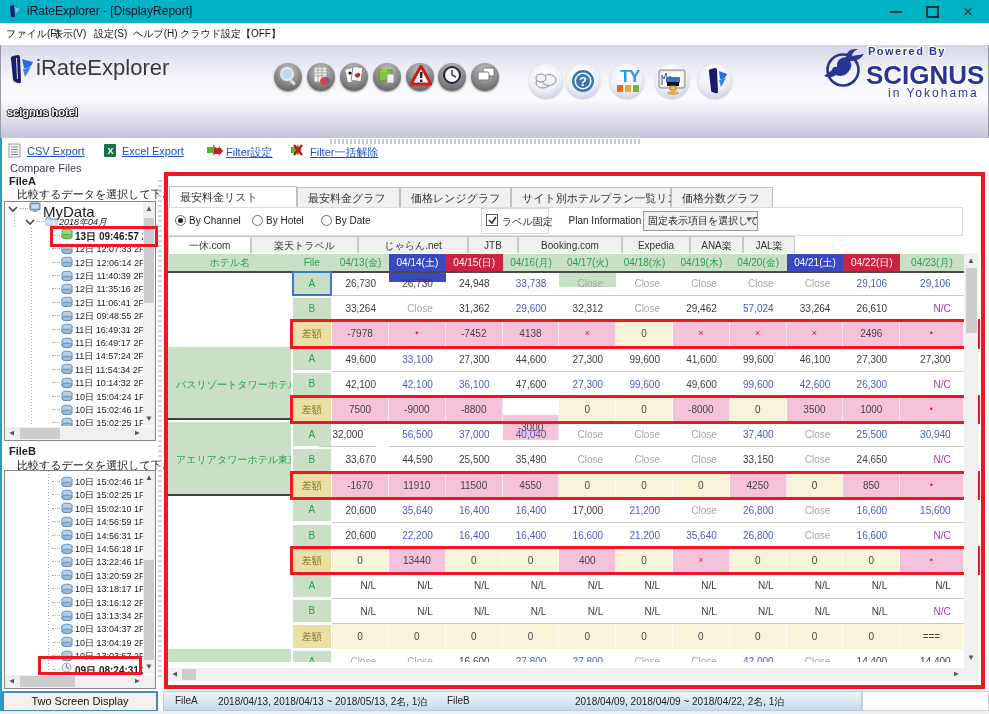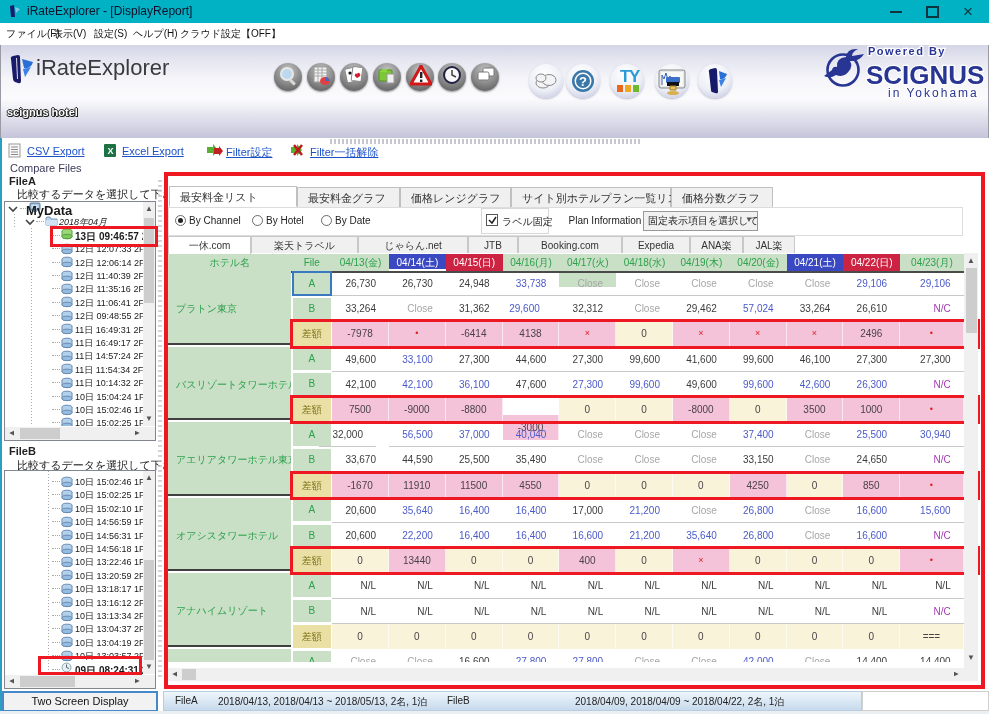--- a/index.html
+++ b/index.html
@@ -204,21 +204,21 @@
 <svg class="abs" style="left:25px;top:218px" width="10" height="8">
     <path d="M1 2 L5 6 L9 2" stroke="#444" stroke-width="1.6" fill="none"></path>
   </svg>
 <div class="abs" style="left:4px;top:201px;width:143px;height:225px;overflow:hidden;">
     <div class="abs" style="left:16px;top:7.0px;width:8px;border-top:1px dotted #aaa;"></div>
     <svg class="abs" style="left:25px;top:1px" width="12" height="11">
       <rect x="1" y="1" width="10" height="7" rx="1" fill="#9ab8d8" stroke="#5a7a9a"></rect>
       <rect x="2.5" y="2.5" width="7" height="4" fill="#c8ddf0"></rect>
       <rect x="4" y="8" width="4" height="2" fill="#8aa8c8"></rect>
     </svg>
-    <div class="abs" style="left:22px;top:2.0px;font-size:13px;font-weight:bold;white-space:nowrap;color:#1a1a1a;">MyData</div>
+    <div class="abs" style="left:39px;top:2.0px;font-size:15px;font-weight:normal;white-space:nowrap;color:#1a1a1a;">MyData</div>
     <div class="abs" style="left:32px;top:20.4px;width:8px;border-top:1px dotted #aaa;"></div>
     <svg class="abs" style="left:41px;top:14px" width="13" height="11">
       <path d="M1 3 L1 10 L12 10 L12 4 L6 4 L5 2 L2 2 Z" fill="#b8d4ec" stroke="#7a9aba"></path>
       <rect x="1" y="5" width="11" height="5" fill="#d0e4f4"></rect>
     </svg>
     <div class="abs" style="left:55px;top:15.4px;font-size:9.0px;font-weight:normal;white-space:nowrap;color:#1a1a1a;font-style:italic;">2018年04月</div>
     <div class="abs" style="left:48px;top:33.8px;width:8px;border-top:1px dotted #aaa;"></div>
     <svg class="abs" style="left:57px;top:27px" width="12" height="12">
       <ellipse cx="6" cy="3.2" rx="5" ry="2.2" fill="#9ad87a" stroke="#5aa040"></ellipse>
       <path d="M1 3.2 L1 8.5 A5 2.2 0 0 0 11 8.5 L11 3.2" fill="#9ad87a" stroke="#5aa040"></path>
@@ -478,21 +478,21 @@
 <div class="tab2 " style="left:251px;width:107px;">楽天トラベル</div>
 <div class="tab2 " style="left:358px;width:110px;">じゃらん.net</div>
 <div class="tab2 " style="left:468px;width:50px;">JTB</div>
 <div class="tab2 " style="left:518px;width:104px;">Booking.com</div>
 <div class="tab2 " style="left:622px;width:68px;">Expedia</div>
 <div class="tab2 " style="left:690px;width:53px;">ANA楽</div>
 <div class="tab2 " style="left:743px;width:52px;">JAL楽</div>
 <div class="cell hdr " style="left:168.0px;top:254px;width:123.5px;height:17px;">ホテル名</div>
 <div class="cell hdr " style="left:291.5px;top:254px;width:40.5px;height:17px;">File</div>
 <div class="cell hdr " style="left:332.0px;top:254px;width:57.0px;height:17px;">04/13(金)</div>
-<div class="cell hdr sat" style="left:389.0px;top:254px;width:56.8px;height:15px;">04/14(土)</div>
+<div class="cell hdr sat" style="left:389.0px;top:254px;width:56.8px;height:28px;">04/14(土)</div>
 <div class="cell hdr sun" style="left:445.8px;top:254px;width:56.8px;height:17px;">04/15(日)</div>
 <div class="cell hdr " style="left:502.6px;top:254px;width:56.8px;height:17px;">04/16(月)</div>
 <div class="cell hdr " style="left:559.4px;top:254px;width:56.8px;height:33px;">04/17(火)</div>
 <div class="cell hdr " style="left:616.2px;top:254px;width:56.8px;height:17px;">04/18(水)</div>
 <div class="cell hdr " style="left:673.0px;top:254px;width:56.8px;height:17px;">04/19(木)</div>
 <div class="cell hdr " style="left:729.8px;top:254px;width:56.8px;height:17px;">04/20(金)</div>
 <div class="cell hdr sat" style="left:786.6px;top:254px;width:56.8px;height:17px;">04/21(土)</div>
 <div class="cell hdr sun" style="left:843.4px;top:254px;width:56.8px;height:17px;">04/22(日)</div>
 <div class="cell hdr " style="left:900.2px;top:254px;width:63.5px;height:17px;">04/23(月)</div>
 <div class="abs" style="left:168px;top:271px;width:795.7px;height:2px;background:#4a4a4a;"></div>
@@ -506,32 +506,32 @@
     <div class="cell num close" style="left:448.2px;top:0.0px;width:56.8px;height:25.2px;border-bottom:1px solid #c9c9c9;">Close</div>
     <div class="cell num close" style="left:505.0px;top:0.0px;width:56.8px;height:25.2px;border-bottom:1px solid #c9c9c9;">Close</div>
     <div class="cell num close" style="left:561.8px;top:0.0px;width:56.8px;height:25.2px;border-bottom:1px solid #c9c9c9;">Close</div>
     <div class="cell num close" style="left:618.6px;top:0.0px;width:56.8px;height:25.2px;border-bottom:1px solid #c9c9c9;">Close</div>
     <div class="cell num blue" style="left:675.4px;top:0.0px;width:56.8px;height:25.2px;border-bottom:1px solid #c9c9c9;">29,106</div>
     <div class="cell num blue" style="left:732.2px;top:0.0px;width:63.5px;height:25.2px;border-bottom:1px solid #c9c9c9;">29,106</div>
     <div class="cell filecell" style="left:124.5px;top:26.7px;width:38.5px;height:22.2px;line-height:22px;">B</div>
     <div class="cell num" style="left:164.0px;top:25.2px;width:57.0px;height:25.2px;border-bottom:1px solid #c9c9c9;">33,264</div>
     <div class="cell num close" style="left:221.0px;top:25.2px;width:56.8px;height:25.2px;border-bottom:1px solid #c9c9c9;">Close</div>
     <div class="cell num" style="left:277.8px;top:25.2px;width:56.8px;height:25.2px;border-bottom:1px solid #c9c9c9;">31,362</div>
-    <div class="cell num blue" style="left:334.6px;top:25.2px;width:56.8px;height:25.2px;border-bottom:1px solid #c9c9c9;text-align:center;">29,600</div>
+    <div class="cell num blue" style="left:334.6px;top:25.2px;width:56.8px;height:25.2px;border-bottom:1px solid #c9c9c9;">29,600</div>
     <div class="cell num" style="left:391.4px;top:25.2px;width:56.8px;height:25.2px;border-bottom:1px solid #c9c9c9;">32,312</div>
     <div class="cell num close" style="left:448.2px;top:25.2px;width:56.8px;height:25.2px;border-bottom:1px solid #c9c9c9;">Close</div>
     <div class="cell num" style="left:505.0px;top:25.2px;width:56.8px;height:25.2px;border-bottom:1px solid #c9c9c9;">29,462</div>
     <div class="cell num blue" style="left:561.8px;top:25.2px;width:56.8px;height:25.2px;border-bottom:1px solid #c9c9c9;">57,024</div>
     <div class="cell num" style="left:618.6px;top:25.2px;width:56.8px;height:25.2px;border-bottom:1px solid #c9c9c9;">33,264</div>
     <div class="cell num" style="left:675.4px;top:25.2px;width:56.8px;height:25.2px;border-bottom:1px solid #c9c9c9;">26,610</div>
     <div class="cell num nc" style="left:732.2px;top:25.2px;width:63.5px;height:25.2px;border-bottom:1px solid #c9c9c9;">N/C</div>
     <div class="cell sakucell" style="left:124.5px;top:51.4px;width:38.5px;height:23.2px;line-height:23px;">差額</div>
     <div class="cell dcell pink" style="left:164.0px;top:50.4px;width:57.0px;height:25.2px;border-right:1px solid rgba(255,255,255,.6);">-7978</div>
     <div class="cell dcell pink rmark" style="left:221.0px;top:50.4px;width:56.8px;height:25.2px;border-right:1px solid rgba(255,255,255,.6);">•</div>
-    <div class="cell dcell pink" style="left:277.8px;top:50.4px;width:56.8px;height:25.2px;border-right:1px solid rgba(255,255,255,.6);">-6414</div>
+    <div class="cell dcell pink" style="left:277.8px;top:50.4px;width:56.8px;height:25.2px;border-right:1px solid rgba(255,255,255,.6);">-7452</div>
     <div class="cell dcell pink" style="left:334.6px;top:50.4px;width:56.8px;height:25.2px;border-right:1px solid rgba(255,255,255,.6);">4138</div>
     <div class="cell dcell pink rmark" style="left:391.4px;top:50.4px;width:56.8px;height:25.2px;border-right:1px solid rgba(255,255,255,.6);">×</div>
     <div class="cell dcell cream" style="left:448.2px;top:50.4px;width:56.8px;height:25.2px;border-right:1px solid rgba(255,255,255,.6);">0</div>
     <div class="cell dcell pink rmark" style="left:505.0px;top:50.4px;width:56.8px;height:25.2px;border-right:1px solid rgba(255,255,255,.6);">×</div>
     <div class="cell dcell pink rmark" style="left:561.8px;top:50.4px;width:56.8px;height:25.2px;border-right:1px solid rgba(255,255,255,.6);">×</div>
     <div class="cell dcell pink rmark" style="left:618.6px;top:50.4px;width:56.8px;height:25.2px;border-right:1px solid rgba(255,255,255,.6);">×</div>
     <div class="cell dcell pink" style="left:675.4px;top:50.4px;width:56.8px;height:25.2px;border-right:1px solid rgba(255,255,255,.6);">2496</div>
     <div class="cell dcell pink rmark" style="left:732.2px;top:50.4px;width:63.5px;height:25.2px;border-right:1px solid rgba(255,255,255,.6);">•</div>
     <div class="cell filecell" style="left:124.5px;top:77.1px;width:38.5px;height:22.2px;line-height:22px;">A</div>
     <div class="cell num" style="left:164.0px;top:75.6px;width:57.0px;height:25.2px;border-bottom:1px solid #c9c9c9;">49,600</div>
@@ -682,25 +682,22 @@
     <div class="cell num close" style="left:221.0px;top:378.0px;width:56.8px;height:25.2px;border-bottom:1px solid #c9c9c9;">Close</div>
     <div class="cell num" style="left:277.8px;top:378.0px;width:56.8px;height:25.2px;border-bottom:1px solid #c9c9c9;">16,600</div>
     <div class="cell num blue" style="left:334.6px;top:378.0px;width:56.8px;height:25.2px;border-bottom:1px solid #c9c9c9;">27,800</div>
     <div class="cell num blue" style="left:391.4px;top:378.0px;width:56.8px;height:25.2px;border-bottom:1px solid #c9c9c9;">27,800</div>
     <div class="cell num close" style="left:448.2px;top:378.0px;width:56.8px;height:25.2px;border-bottom:1px solid #c9c9c9;">Close</div>
     <div class="cell num close" style="left:505.0px;top:378.0px;width:56.8px;height:25.2px;border-bottom:1px solid #c9c9c9;">Close</div>
     <div class="cell num blue" style="left:561.8px;top:378.0px;width:56.8px;height:25.2px;border-bottom:1px solid #c9c9c9;">42,000</div>
     <div class="cell num close" style="left:618.6px;top:378.0px;width:56.8px;height:25.2px;border-bottom:1px solid #c9c9c9;">Close</div>
     <div class="cell num" style="left:675.4px;top:378.0px;width:56.8px;height:25.2px;border-bottom:1px solid #c9c9c9;">14,400</div>
     <div class="cell num" style="left:732.2px;top:378.0px;width:63.5px;height:25.2px;border-bottom:1px solid #c9c9c9;">14,400</div>
-    <div class="cell hotelcell" style="left:0;top:0.0px;width:122.5px;height:73.6px;padding:0 0 0 8px;line-height:76px;border-bottom:2px solid #404040;">プラトン東京</div>
     <div class="cell hotelcell" style="left:0;top:75.6px;width:122.5px;height:73.6px;padding:0 0 0 8px;line-height:76px;border-bottom:2px solid #404040;">バスリゾートタワーホテル</div>
     <div class="cell hotelcell" style="left:0;top:151.2px;width:122.5px;height:73.6px;padding:0 0 0 8px;line-height:76px;border-bottom:2px solid #404040;">アエリアタワーホテル東京</div>
-    <div class="cell hotelcell" style="left:0;top:226.8px;width:122.5px;height:73.6px;padding:0 0 0 8px;line-height:76px;border-bottom:2px solid #404040;">オアシスタワーホテル</div>
-    <div class="cell hotelcell" style="left:0;top:302.4px;width:122.5px;height:73.6px;padding:0 0 0 8px;line-height:76px;border-bottom:2px solid #404040;">アナハイムリゾート</div>
     <div class="cell hotelcell" style="left:0;top:378.0px;width:122.5px;height:20px;"></div>
     <div class="abs" style="left:123.5px;top:0px;width:40.5px;height:25.2px;border:2px solid #3a78c0;"></div>
 </div>
 <div class="abs redbox" style="left:290px;top:319.4px;width:690px;height:29.2px;"></div>
 <div class="abs redbox" style="left:290px;top:395.0px;width:690px;height:29.2px;"></div>
 <div class="abs redbox" style="left:290px;top:470.6px;width:690px;height:29.2px;"></div>
 <div class="abs redbox" style="left:290px;top:546.2px;width:690px;height:29.2px;"></div>
 <div class="abs vscrollT"></div>
 <div class="abs arrow" style="left:965px;top:255px;width:12px;">▲</div>
 <div class="abs arrow" style="left:965px;top:652px;width:12px;">▼</div>

